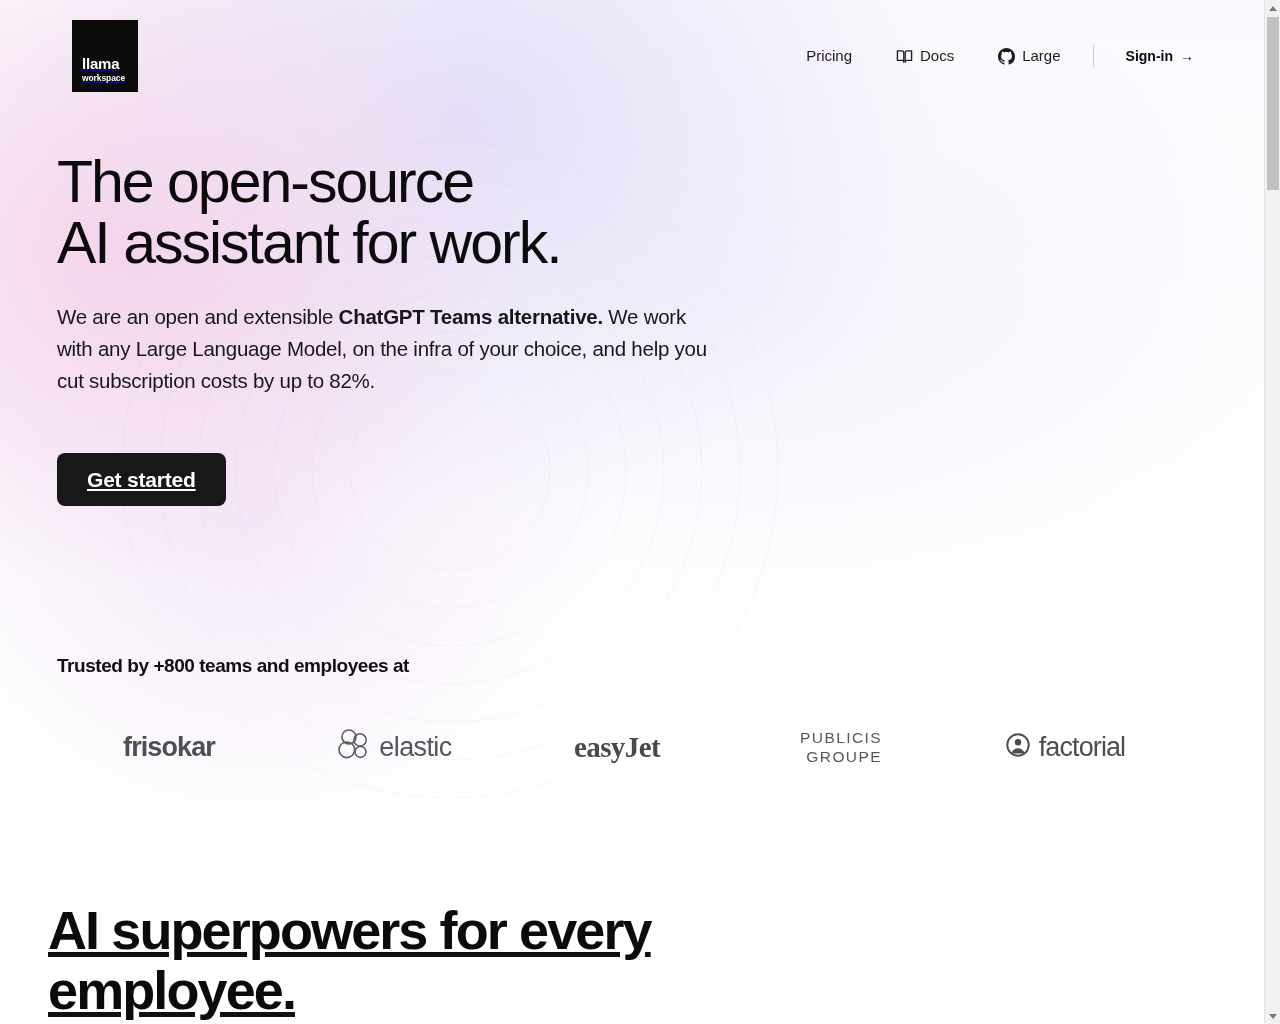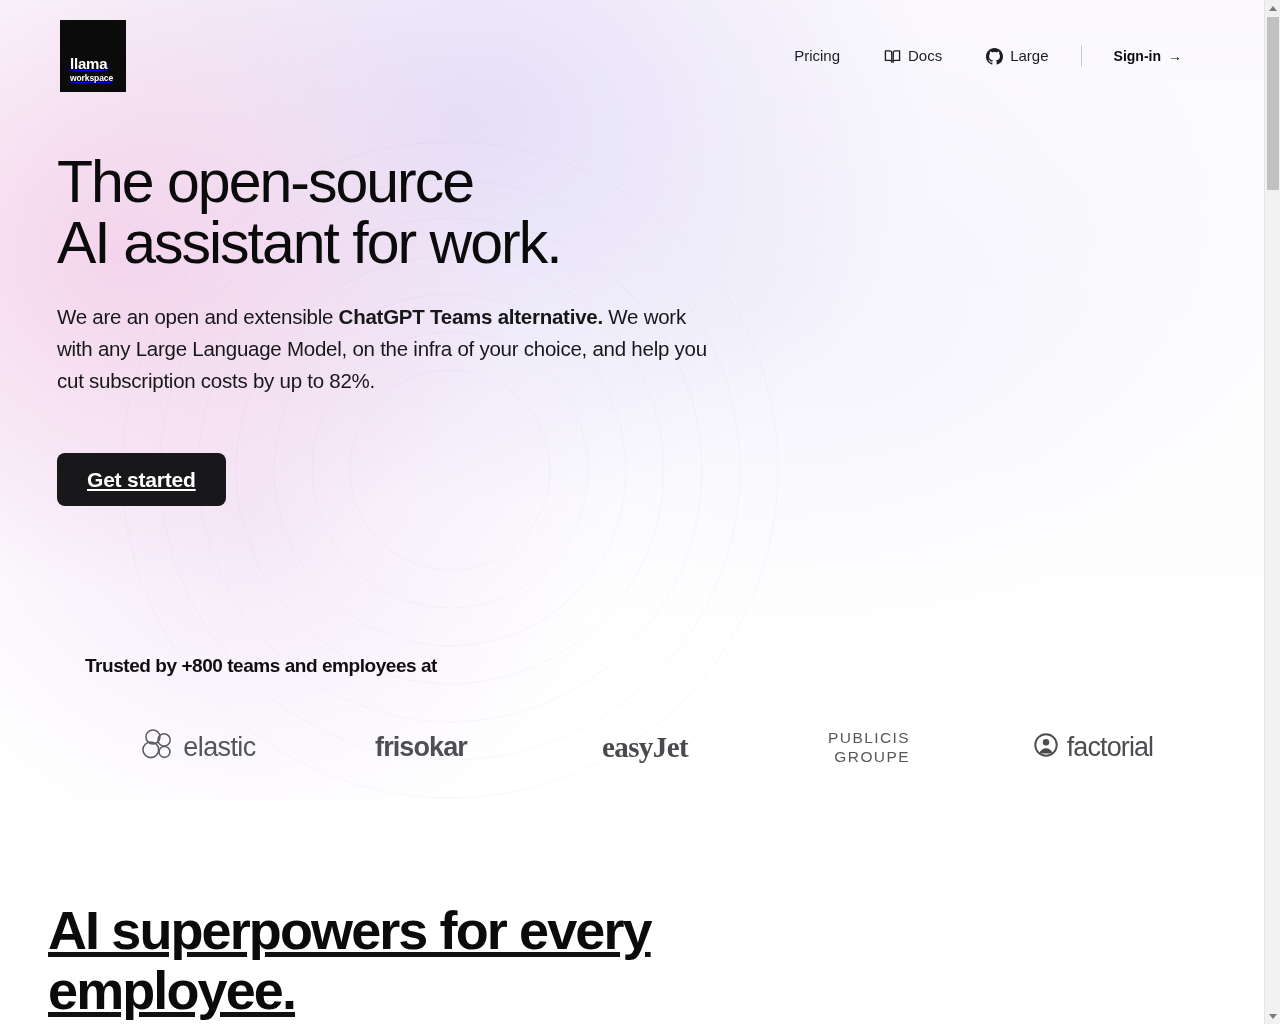--- a/index.html
+++ b/index.html
@@ -52,21 +52,21 @@
   }
   #bg-rings circle {
     fill: none;
     stroke: rgba(181,160,205,0.16);
     stroke-width: 1;
   }
 
   
   #header {
     position: absolute;
-    left: 0; top: 0;
+    left: 12px; top: 0;
     width: 1264px;
     height: 112px;
     z-index: 5;
   }
 
   #logo {
     position: absolute;
     left: 60px; top: 20px;
     width: 66px; height: 72px;
     background: #0b0b0b;
@@ -169,21 +169,20 @@
     font-family: "Liberation Sans", sans-serif;
     text-decoration: underline;
   }
 
   
   #trusted {
     position: absolute;
     left: 57px; top: 655px;
     width: 1150px;
     z-index: 4;
-    margin-left: 28px;
   }
   #trusted-title {
     font-size: 19px;
     font-weight: 700;
     letter-spacing: -0.45px;
     color: #0f0f12;
   }
   #logo-row {
     margin-top: 40px;
     display: flex;
@@ -368,40 +367,40 @@
 
     <p id="hero-subtitle"><span>We are an open and extensible </span><b>ChatGPT Teams alternative.</b><span> We work with any Large Language Model, on the infra of your choice, and help you cut subscription costs by up to 82%.</span></p>
 
     <button id="cta-button">Get started</button>
   </div>
 
   <div id="trusted">
     <div id="trusted-title">Trusted by +800 teams and employees at</div>
 
     <div id="logo-row">
+
+      <div class="logo-cell">
+        <span class="brand-frisokar">frisokar</span>
+      </div>
 
       <div class="logo-cell">
         <div class="brand-elastic">
           <span>
             <svg width="41" height="41" viewBox="0 0 48 48" fill="none" stroke="#5a5b60" stroke-width="1.8">
               <circle cx="17.5" cy="14" r="8.2"></circle>
               <circle cx="30.5" cy="17.5" r="7.2"></circle>
               <circle cx="15" cy="29" r="9.2"></circle>
               <circle cx="31" cy="31.5" r="6.4"></circle>
             </svg>
           </span>
           <span class="word">elastic</span>
         </div>
       </div>
 
       <div class="logo-cell">
-        <span class="brand-frisokar">frisokar</span>
-      </div>
-
-      <div class="logo-cell">
         <span class="brand-easyjet">easyJet</span>
       </div>
 
       <div class="logo-cell">
         <div class="brand-publicis">
           <div>PUBLICIS</div>
           <div>GROUPE</div>
         </div>
       </div>
 

